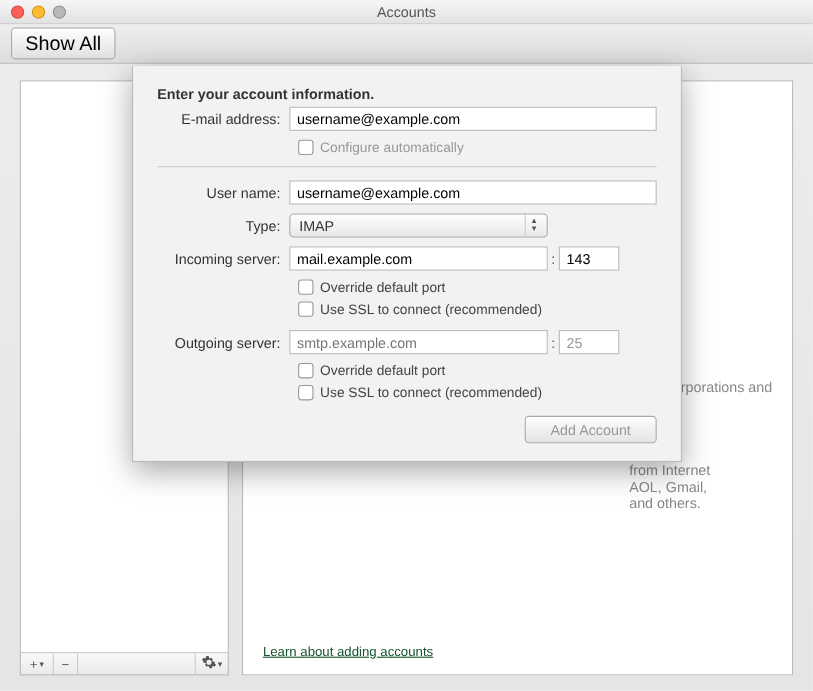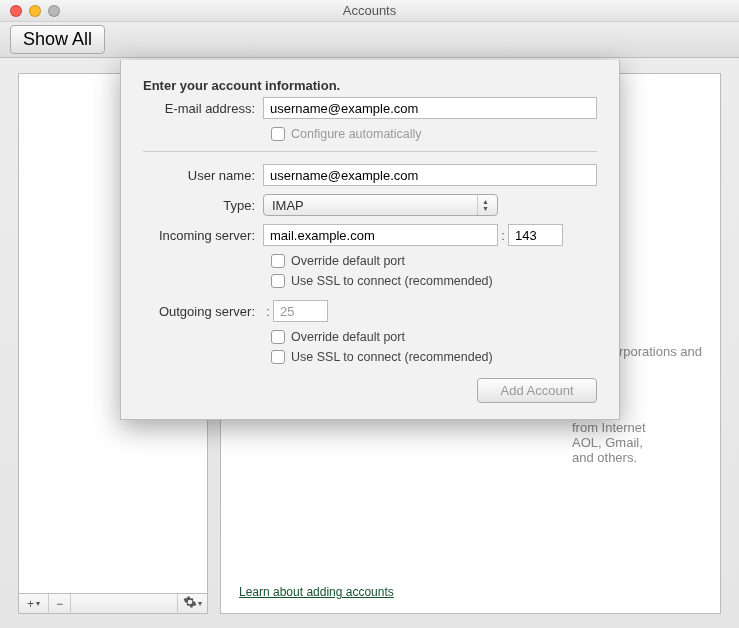--- a/index.html
+++ b/index.html
@@ -311,20 +311,21 @@
     </div>
     <div class="checkrow">
       <div class="chk"></div>
       <span>Use SSL to connect (recommended)</span>
     </div>
 
     <div class="gap"></div>
 
     <div class="row">
       <div class="lbl">Outgoing server:</div>
+      <input class="txt ph" style="flex: 0 0 auto; width: 235px;" placeholder="smtp.example.com">
       <div class="colon">:</div>
       <input class="txt small" style="color: rgb(153, 153, 153);" value="25">
     </div>
     <div class="checkrow">
       <div class="chk"></div>
       <span>Override default port</span>
     </div>
     <div class="checkrow">
       <div class="chk"></div>
       <span>Use SSL to connect (recommended)</span>

